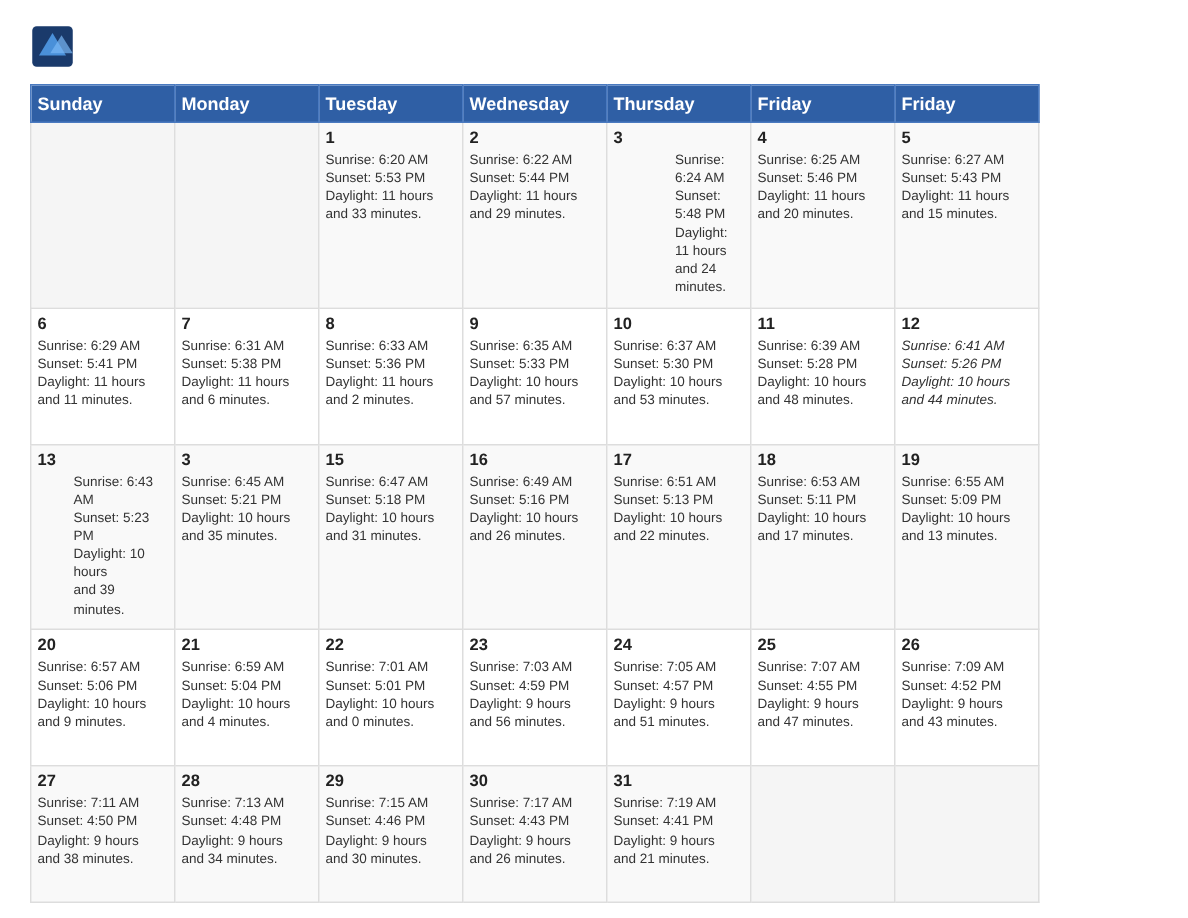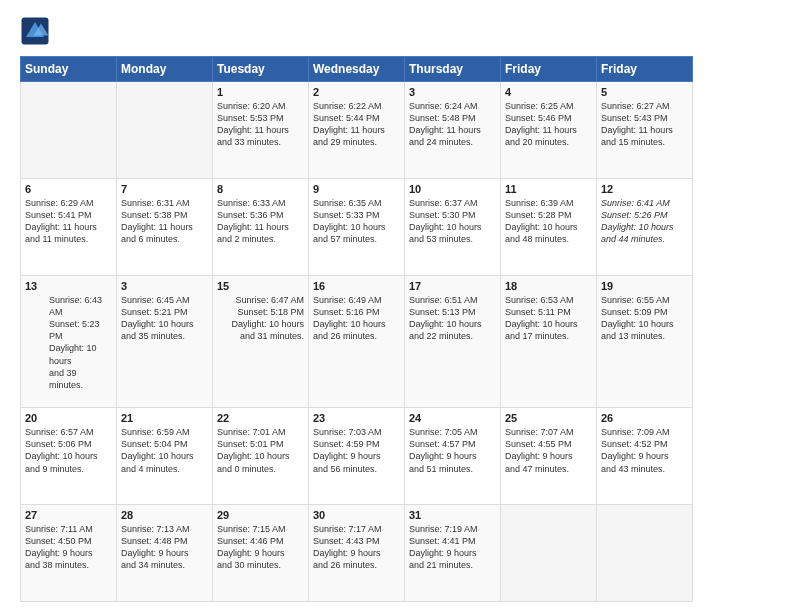--- a/index.html
+++ b/index.html
@@ -141,21 +141,21 @@
           </td>
           <td>
             <span class="day-num">2</span>
             <div class="day-info" style="white-space: pre-line;">Sunrise: 6:22 AM
 Sunset: 5:44 PM
 Daylight: 11 hours
 and 29 minutes.</div>
           </td>
           <td>
             <span class="day-num">3</span>
-            <div class="day-info" style="white-space: pre-line;">Sunrise: 6:24 AM
+            <div class="day-info" style="white-space: pre-line; margin-left: 41px;">Sunrise: 6:24 AM
 Sunset: 5:48 PM
 Daylight: 11 hours
 and 24 minutes.</div>
           </td>
           <td>
             <span class="day-num">4</span>
             <div class="day-info" style="white-space: pre-line;">Sunrise: 6:25 AM
 Sunset: 5:46 PM
 Daylight: 11 hours
 and 20 minutes.</div>
@@ -229,21 +229,21 @@
           </td>
           <td>
             <span class="day-num">3</span>
             <div class="day-info" style="white-space: pre-line;">Sunrise: 6:45 AM
 Sunset: 5:21 PM
 Daylight: 10 hours
 and 35 minutes.</div>
           </td>
           <td>
             <span class="day-num">15</span>
-            <div class="day-info" style="white-space: pre-line; text-align: right;">Sunrise: 6:47 AM
+            <div class="day-info" style="white-space: pre-line;">Sunrise: 6:47 AM
 Sunset: 5:18 PM
 Daylight: 10 hours
 and 31 minutes.</div>
           </td>
           <td>
             <span class="day-num">16</span>
             <div class="day-info" style="white-space: pre-line;">Sunrise: 6:49 AM
 Sunset: 5:16 PM
 Daylight: 10 hours
 and 26 minutes.</div>

